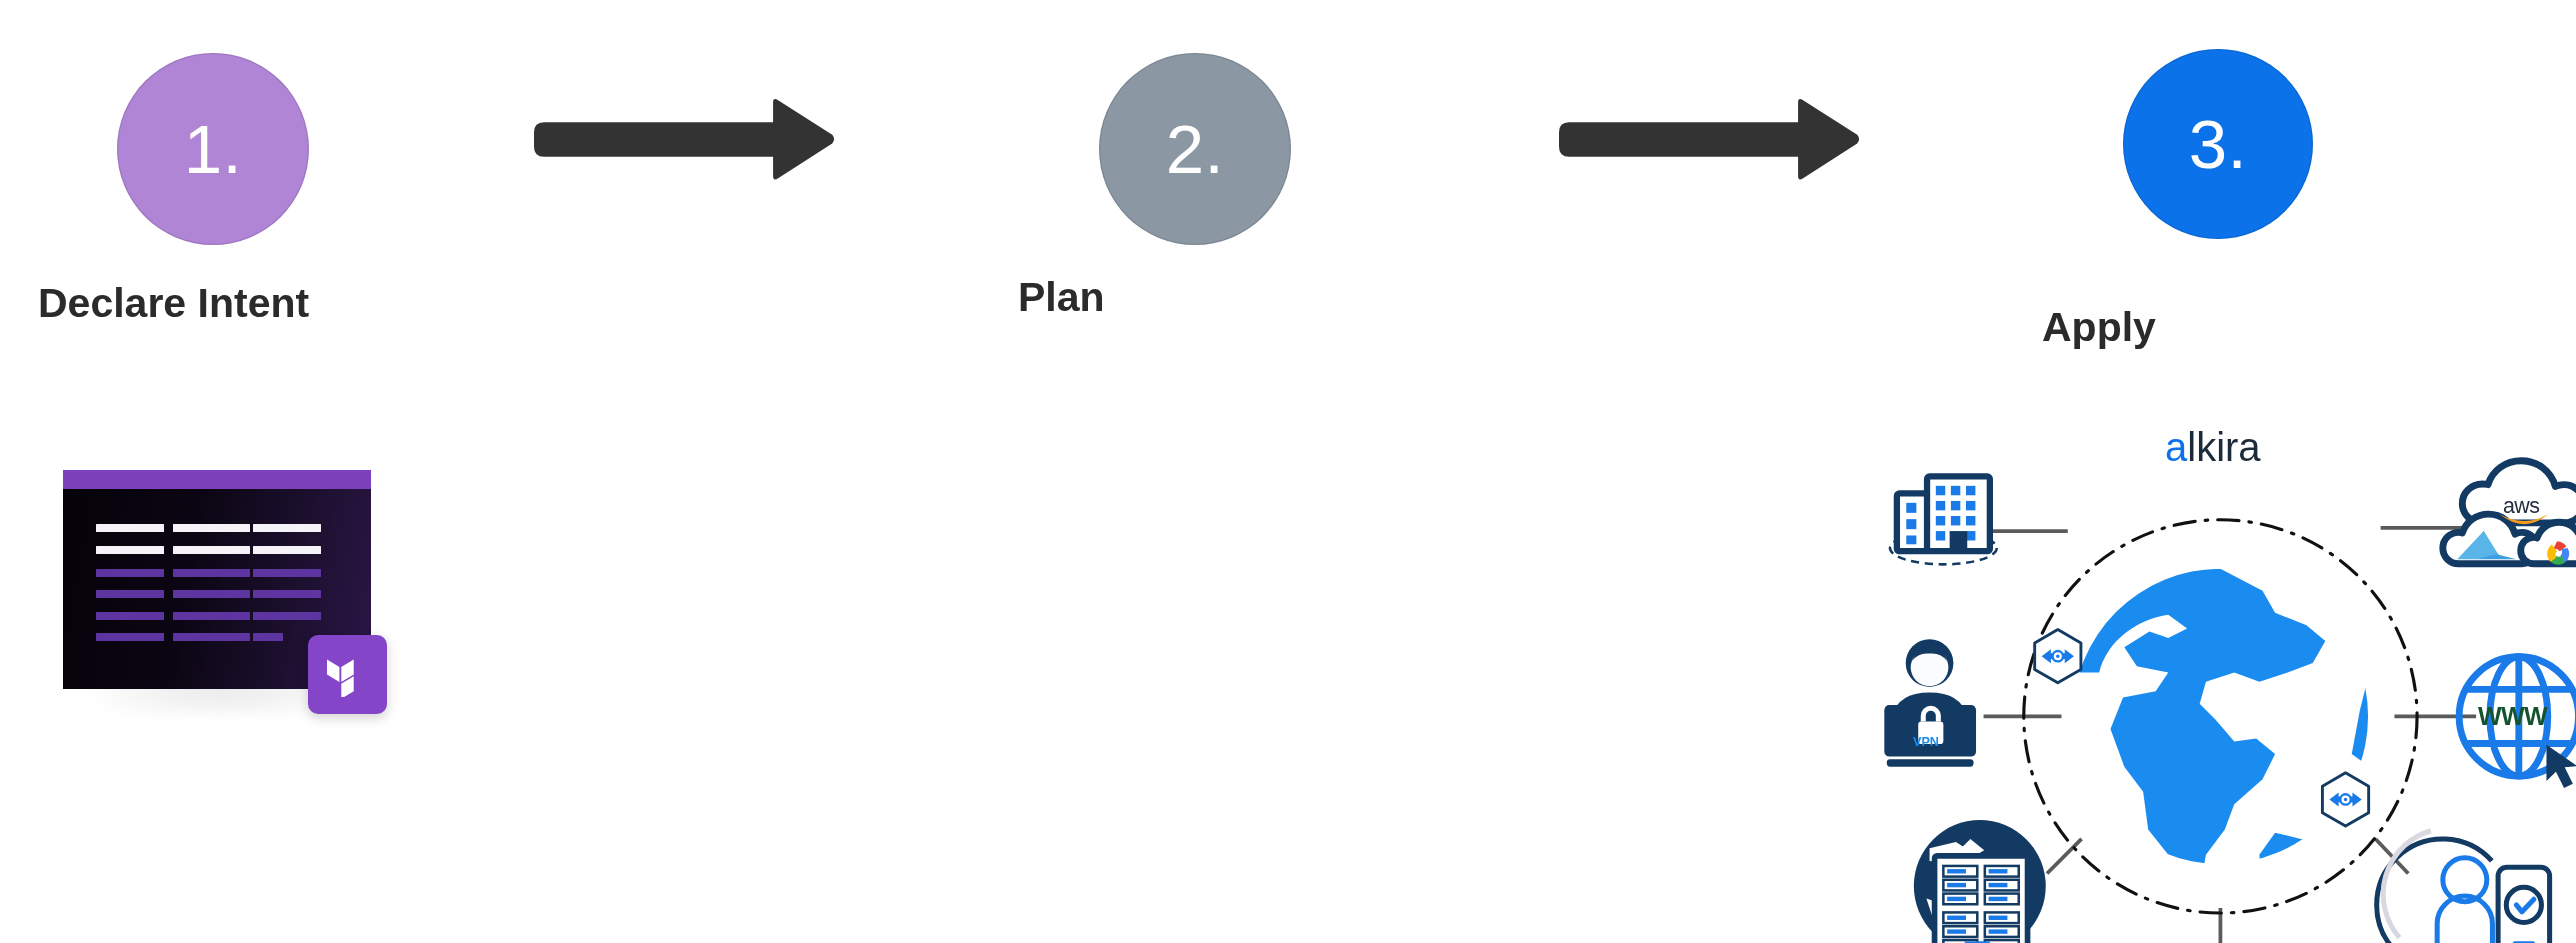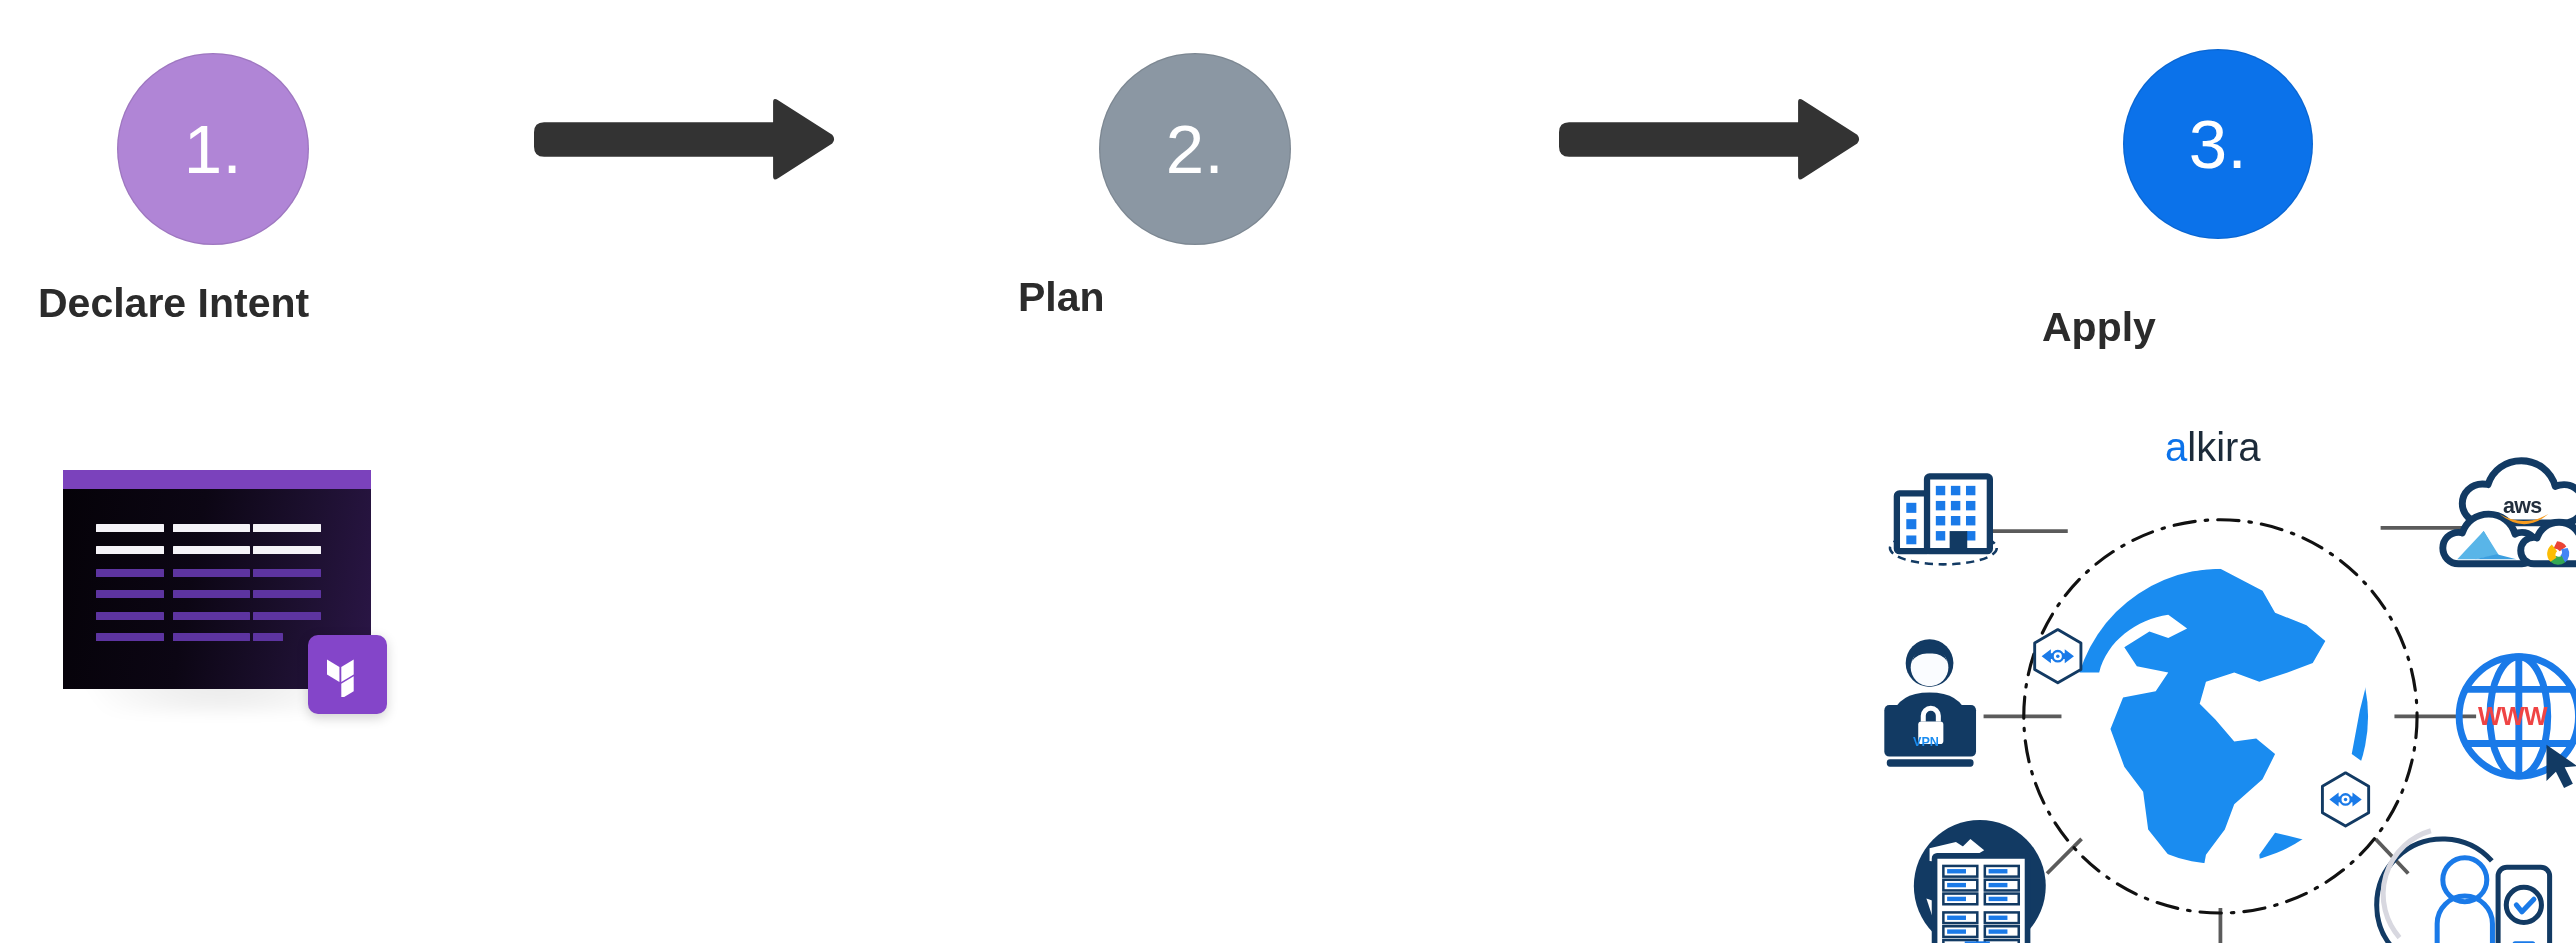--- a/index.html
+++ b/index.html
@@ -102,35 +102,35 @@
     line-height: 1;
   }
 
   
   .net { position: absolute; left: 1873px; top: 377px; width: 703px; height: 567px; }
   .net-svg { position: absolute; left: 0; top: 0; }
   .www-text {
     position: absolute;
     font-size: 25px;
     font-weight: bold;
-    color: #ef4444;
+    color: #14532d;
     letter-spacing: -0.6px;
     line-height: 1;
   }
   .vpn-text {
     position: absolute;
     font-size: 12.6px;
     font-weight: bold;
     color: #1a8cf0;
     line-height: 1;
   }
   .aws-text {
     position: absolute;
     font-size: 21.4px;
-    font-weight: 700;
+    font-weight: 400;
     color: #232f3e;
     line-height: 1;
     letter-spacing: -0.6px;
   }
   .alkira-wordmark {
     position: absolute;
     font-size: 40px;
     line-height: 1;
     font-weight: 400;
     white-space: nowrap;

